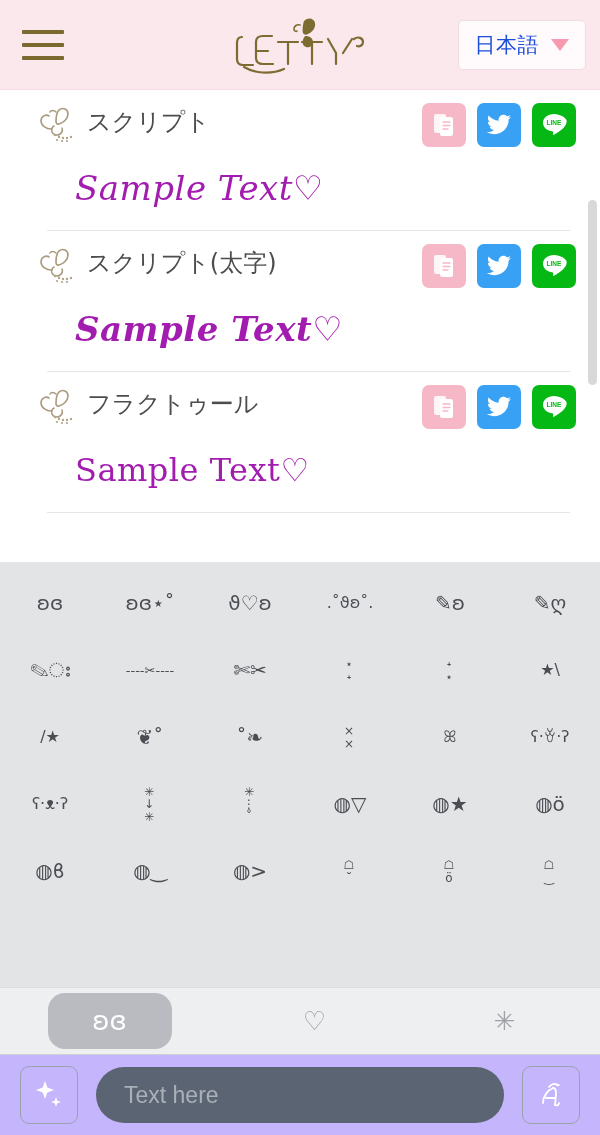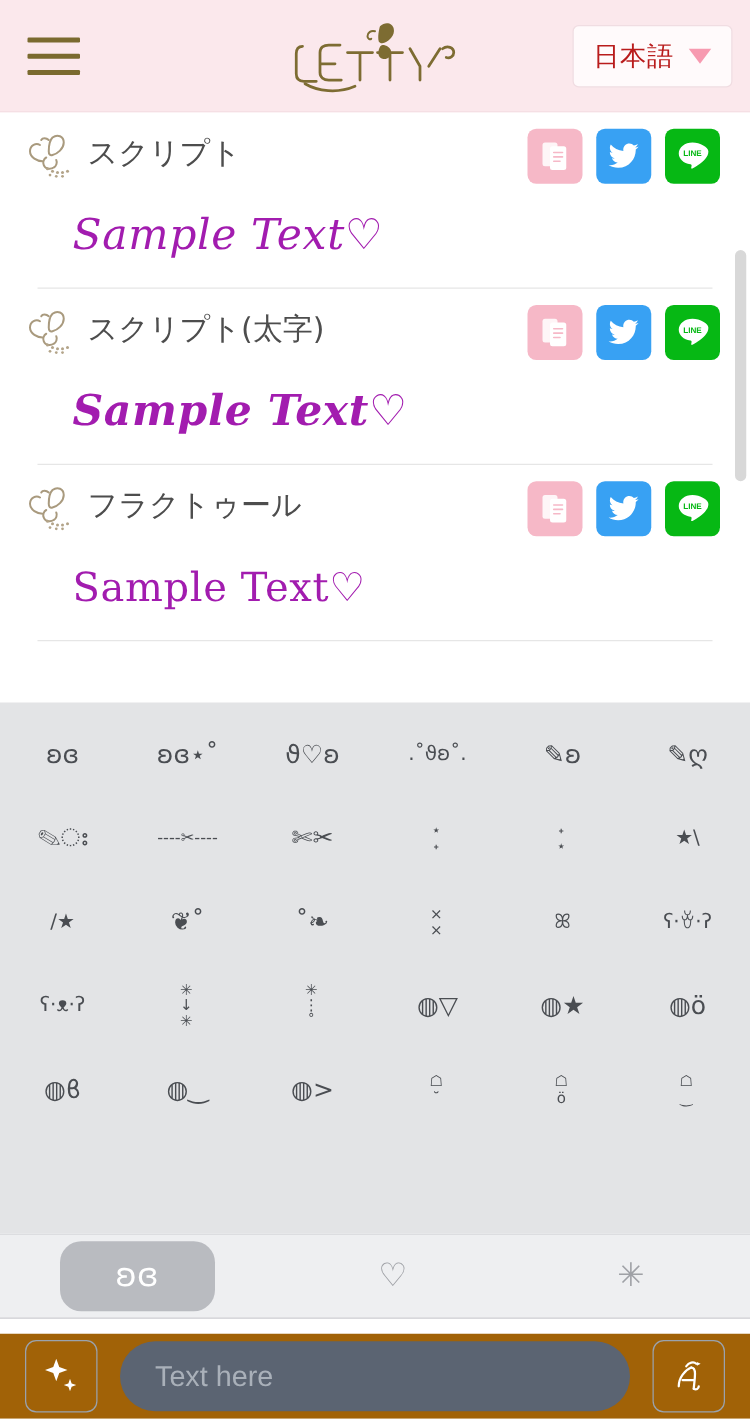--- a/index.html
+++ b/index.html
@@ -47,34 +47,34 @@
     border: 1px solid #f0dde2;
     border-radius: 5px;
     height: 50px;
     min-width: 128px;
     display: flex; align-items: center; justify-content: center;
     gap: 12px;
     padding: 0 16px;
     cursor: pointer;
   }
   .lang-label {
-    font-size: 21px; color: #b91c1c; letter-spacing: .5px;
+    font-size: 21px; color: #1d4ed8; letter-spacing: .5px;
     font-family: Liberation Sans, sans-serif;
   }
   .lang-caret {
     width: 0; height: 0;
     border-left: 9px solid transparent;
     border-right: 9px solid transparent;
     border-top: 12px solid #f79ab0;
   }
 
   
   .font-list {
     position: absolute;
-    top: 90px; left: 0; right: 0;
+    top: 90px; left: 17px; right: 0;
     height: 472px;
     background: #ffffff;
     overflow: hidden;
   }
   .font-row {
     position: relative;
     padding: 12px 0 0 0;
   }
   .font-row-head {
     display: flex; align-items: flex-start;
@@ -207,22 +207,22 @@
     border-radius: 17px;
     width: 124px; height: 56px;
     display: flex; align-items: center; justify-content: center;
     color: #ffffff;
   }
 
   
   .bottom-bar {
     position: absolute;
     bottom: 0; left: 0; right: 0;
-    height: 68px;
-    background: #a16207;
+    height: 80px;
+    background: #c4b5fd;
     display: flex; align-items: center;
     padding: 0 20px;
     gap: 18px;
   }
   .icon-box {
     width: 58px; height: 58px;
     border: 1.5px solid #9aa2ad;
     border-radius: 9px;
     display: flex; align-items: center; justify-content: center;
     cursor: pointer;

